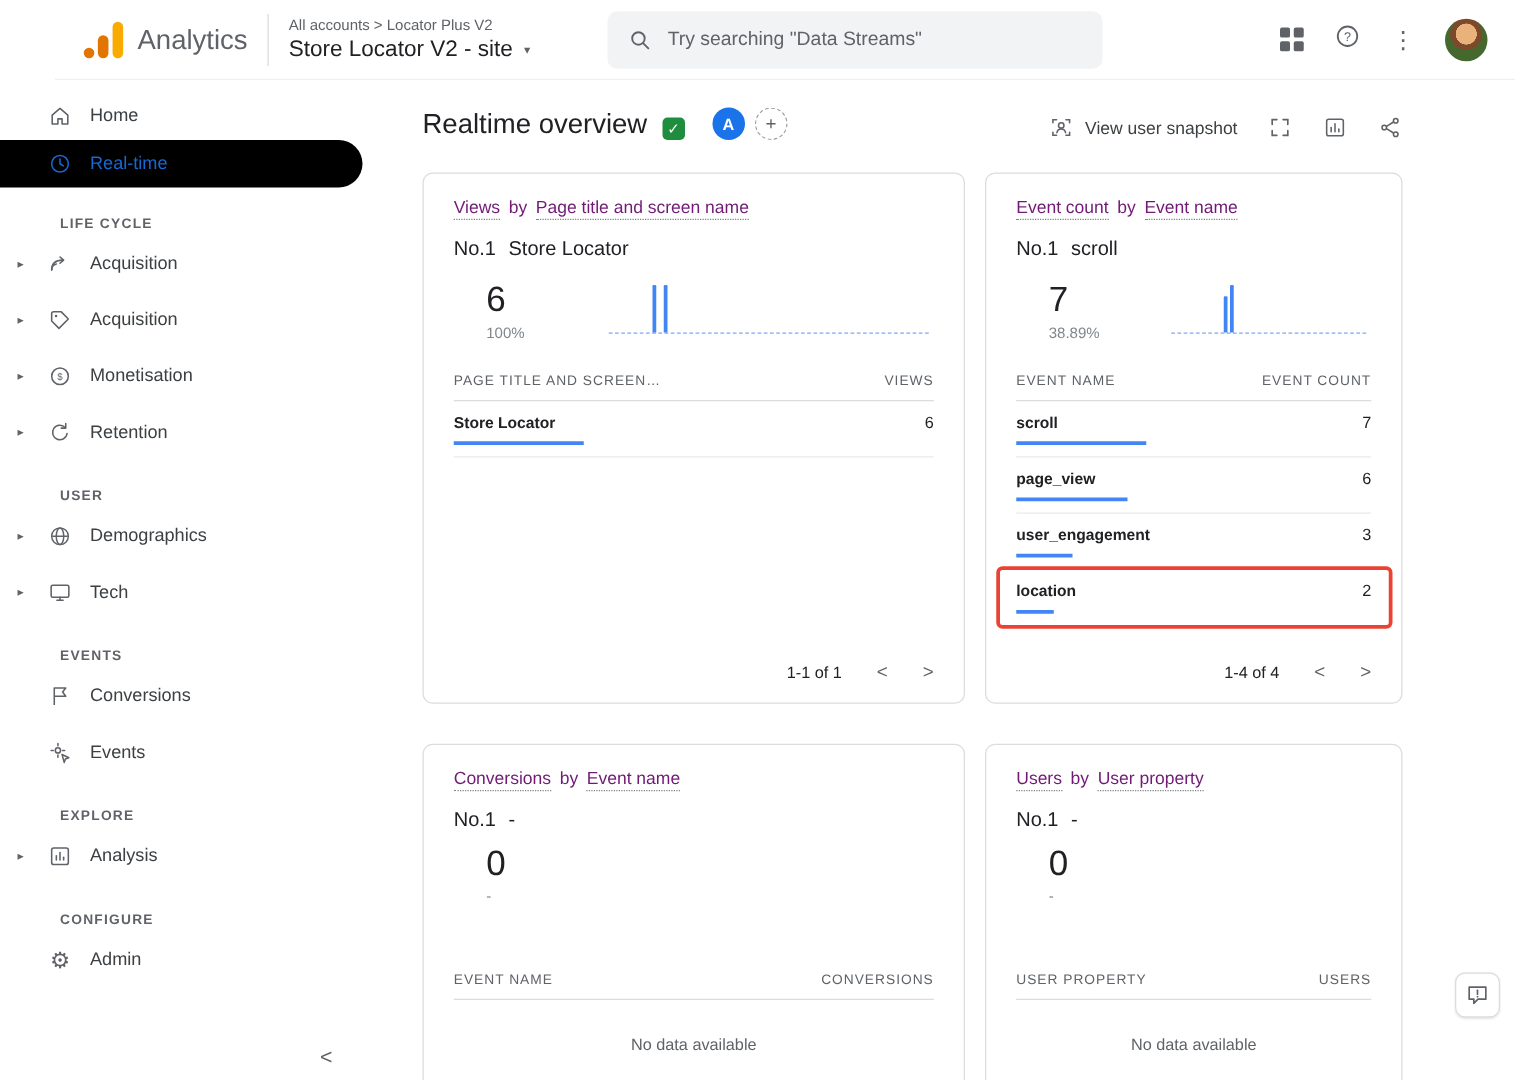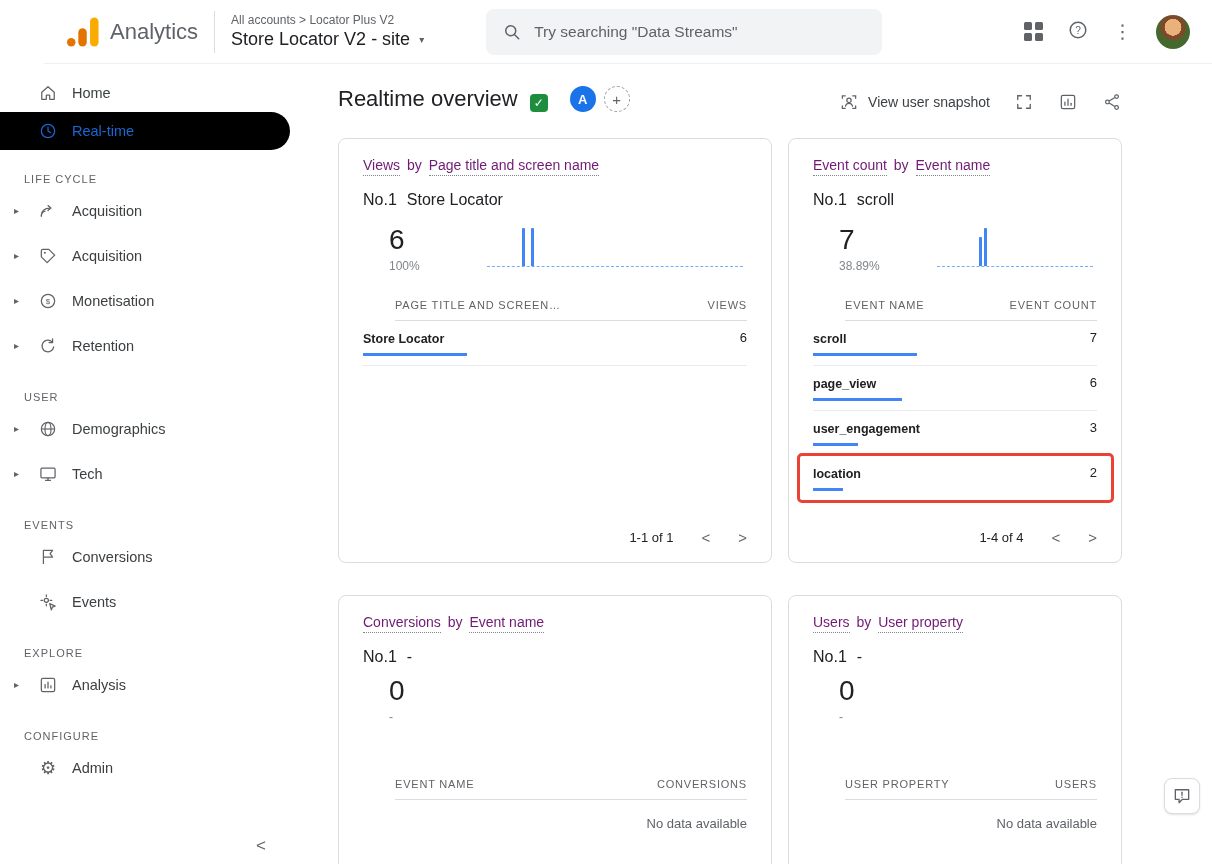--- a/index.html
+++ b/index.html
@@ -29,21 +29,21 @@
   .sidebar { position:absolute; top:64px; left:0; width:300px; bottom:0; padding-top:10px; background:#fff; }
   .nav-item { display:flex; align-items:center; height:45px; padding-left:14px; margin-right:10px;
     border-radius:0 22px 22px 0; font-size:14.5px; color:#3c4043; cursor:pointer; }
   .nav-item.h-sm { height:38px; }
   .nav-item .arrow { width:24px; font-size:10px; color:#5f6368; display:flex; align-items:center; }
   .nav-item .icon { width:20px; height:20px; margin-right:14px; display:flex; align-items:center; justify-content:center; }
   .nav-item .icon svg { width:20px; height:20px; }
   .nav-item.selected { background:#000000; color:#1967d2; }
   .nav-item.selected .icon svg * { stroke:#1967d2; }
   .nav-section { margin-top:20px; height:18px; display:flex; align-items:center; padding-left:24px;
-    font-size:11px; letter-spacing:1px; color:#5f6368; font-weight:400; }
+    font-size:11px; letter-spacing:1px; color:#5f6368; font-weight:700;margin-left:24px; }
   .gear-glyph { font-size:18px; color:#5f6368; }
   .collapse-btn { position:absolute; left:256px; top:836px; font-size:17px; color:#5f6368; cursor:pointer; }
 
   
   .main { position:absolute; top:64px; left:300px; right:0; bottom:0; overflow:hidden; padding:22px 0 0 38px; }
   .title-row { display:flex; align-items:flex-end; width:784px; }
   .page-title { font-size:22px; font-weight:400; color:#202124; }
   .check-badge { width:18px; height:18px; background:#1e8e3e; border-radius:4px; color:#fff; font-size:12px;
     display:flex; align-items:center; justify-content:center; margin-left:12px; }
   .chip-a { width:26px; height:26px; border-radius:50%; background:#1a73e8; color:#fff; font-size:13px; font-weight:700;
@@ -65,31 +65,31 @@
   .metric { display:flex; align-items:flex-end; margin-top:10px; }
   .num-block { margin-left:26px; min-width:64px; }
   .big-num { font-size:28px; line-height:30px; color:#202124; }
   .pct { font-size:12px; color:#80868b; margin-top:4px; }
   .spark { flex:1; height:48px; display:flex; align-items:flex-end; justify-content:space-between;
     border-bottom:1px dashed #7baaf7; margin:0 4px 6px 34px; }
   .spark-bar { width:3px; border-radius:1px 1px 0 0; }
   .table { margin-top:16px; }
   .table.loose { margin-top:44px; }
   .t-head { display:flex; justify-content:space-between; font-size:11px; letter-spacing:.8px; color:#5f6368;
-    font-weight:500; padding:10px 0 9px; border-bottom:1px solid #dadce0;margin-left:32px; }
+    font-weight:500; padding:10px 0 9px; border-bottom:1px solid #dadce0; }
   .t-row { position:relative; display:flex; justify-content:space-between; align-items:flex-start;
     border-bottom:1px solid #e8eaed; padding:8px 0 9px; }
   .row-label { font-size:12.5px; font-weight:700; color:#202124; }
   .row-bar { height:3px; margin-top:6px; }
   .row-value { font-size:13px; color:#202124; margin-top:1px; }
   .highlight-box { position:absolute; left:-16px; right:-17px; top:-3px; bottom:-3px;
     border:3px solid #ea4335; border-radius:5px; pointer-events:none; }
   .pagination { position:absolute; right:24px; bottom:16px; display:flex; align-items:center; font-size:13px; color:#202124; }
   .pg-btn { margin-left:28px; color:#5f6368; font-size:15px; cursor:pointer; }
-  .empty { margin-top:16px; text-align:right; font-size:13px; color:#5f6368; }
+  .empty { margin-top:28px; text-align:center; font-size:13px; color:#5f6368; }
 
   
   .feedback-btn { position:absolute; right:12px; top:778px; width:36px; height:36px; background:#fff;
     border:1px solid #dadce0; border-radius:8px; display:flex; align-items:center; justify-content:center;
     box-shadow:0 1px 2px rgba(60,64,67,.15); cursor:pointer; }
   .feedback-btn svg { width:20px; height:20px; }
 </style>
 </head>
 <body>
 

